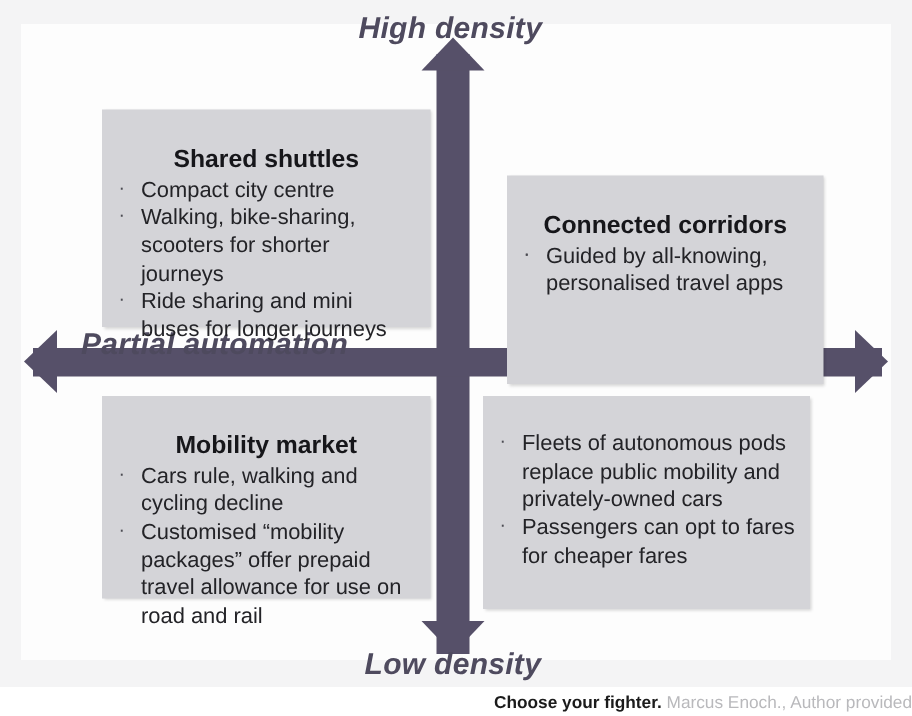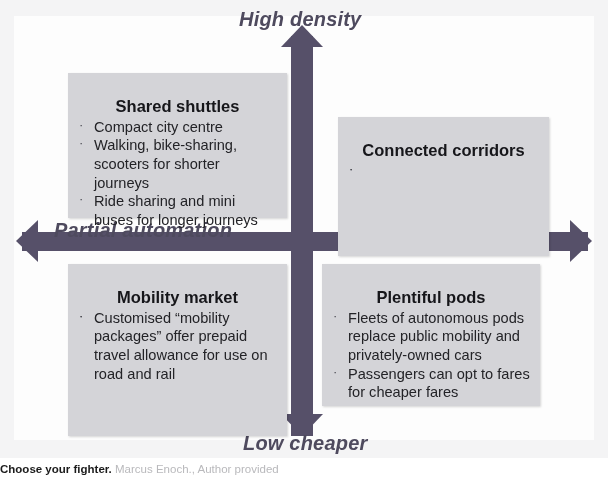--- a/index.html
+++ b/index.html
@@ -102,21 +102,21 @@
   
   .qbox {
     position: absolute;
     background: #d4d4d8;
     box-shadow: 1px 1px 2px rgba(0,0,0,0.16);
     box-sizing: border-box;
     padding: 23px 9px 9px 9px;
   }
   .q-tl { left: 68px;  top: 73px;  width: 219px; height: 145px; }
   .q-tr { left: 338px; top: 73px;  width: 211px; height: 139px; margin-top: 44px; }
-  .q-bl { left: 68px;  top: 264px; width: 219px; height: 172px; }
+  .q-bl { left: 68px;  top: 264px; width: 219px; height: 135px; }
   .q-br { left: 322px; top: 264px; width: 218px; height: 142px; }
 
   .q-title {
     text-align: center;
     font-weight: bold;
     font-size: 16.5px;
     color: #16161a;
     line-height: 1.25;
     margin-bottom: 1px;
   }
@@ -143,20 +143,21 @@
   
   #caption {
     position: absolute;
     left: 0;
     top: 462px;
     width: 608px;
     font-size: 11.5px;
     line-height: 15px;
     white-space: nowrap;
     overflow: hidden;
+    text-align: right;
   }
   #caption .cap-strong {
     font-weight: bold;
     color: #1b1b1b;
   }
   #caption .cap-muted {
     color: #b9b9bc;
   }
 </style>
 </head>
@@ -167,50 +168,49 @@
   <div class="inner-panel"></div>
 
   <div class="v-shaft"></div>
   <div class="h-shaft"></div>
   <div class="arrow-head arrow-up"></div>
   <div class="arrow-head arrow-down"></div>
   <div class="arrow-head arrow-left"></div>
   <div class="arrow-head arrow-right"></div>
 
   <div class="axis-label axis-top">High density</div>
-  <div class="axis-label axis-bottom">Low cheaper</div>
+  <div class="axis-label axis-bottom">Low density</div>
   <div class="axis-label axis-leftlbl">Partial automation</div>
 
   <div class="qbox q-tl">
     <div class="q-title">Shared shuttles</div>
     <ul class="q-list">
       <li><span class="bullet">·</span><span>Compact city centre</span></li>
       <li><span class="bullet">·</span><span>Walking, bike-sharing, scooters for shorter journeys</span></li>
       <li><span class="bullet">·</span><span>Ride sharing and mini buses for longer journeys</span></li>
     </ul>
   </div>
 
   <div class="qbox q-tr">
     <div class="q-title">Connected corridors</div>
     <ul class="q-list">
       <li><span class="bullet">·</span></li>
-      <li><span class="bullet">·</span></li>
+      <li><span class="bullet">·</span><span>Guided by all-knowing, personalised travel apps</span></li>
     </ul>
   </div>
 
   <div class="qbox q-bl">
     <div class="q-title">Mobility market</div>
     <ul class="q-list">
-      <li><span class="bullet">·</span></li>
+      <li><span class="bullet">·</span><span>Cars rule, walking and cycling decline</span></li>
       <li><span class="bullet">·</span><span>Customised “mobility packages” offer prepaid travel allowance for use on road and rail</span></li>
     </ul>
   </div>
 
   <div class="qbox q-br">
-    <div class="q-title">Plentiful pods</div>
     <ul class="q-list">
       <li><span class="bullet">·</span><span>Fleets of autonomous pods replace public mobility and privately-owned cars</span></li>
       <li><span class="bullet">·</span><span>Passengers can opt to fares for cheaper fares</span></li>
     </ul>
   </div>
 
 </div>
 
 <div id="caption">
   <span class="cap-strong">Choose your fighter.</span><span class="cap-muted"> Marcus Enoch., Author provided</span>

